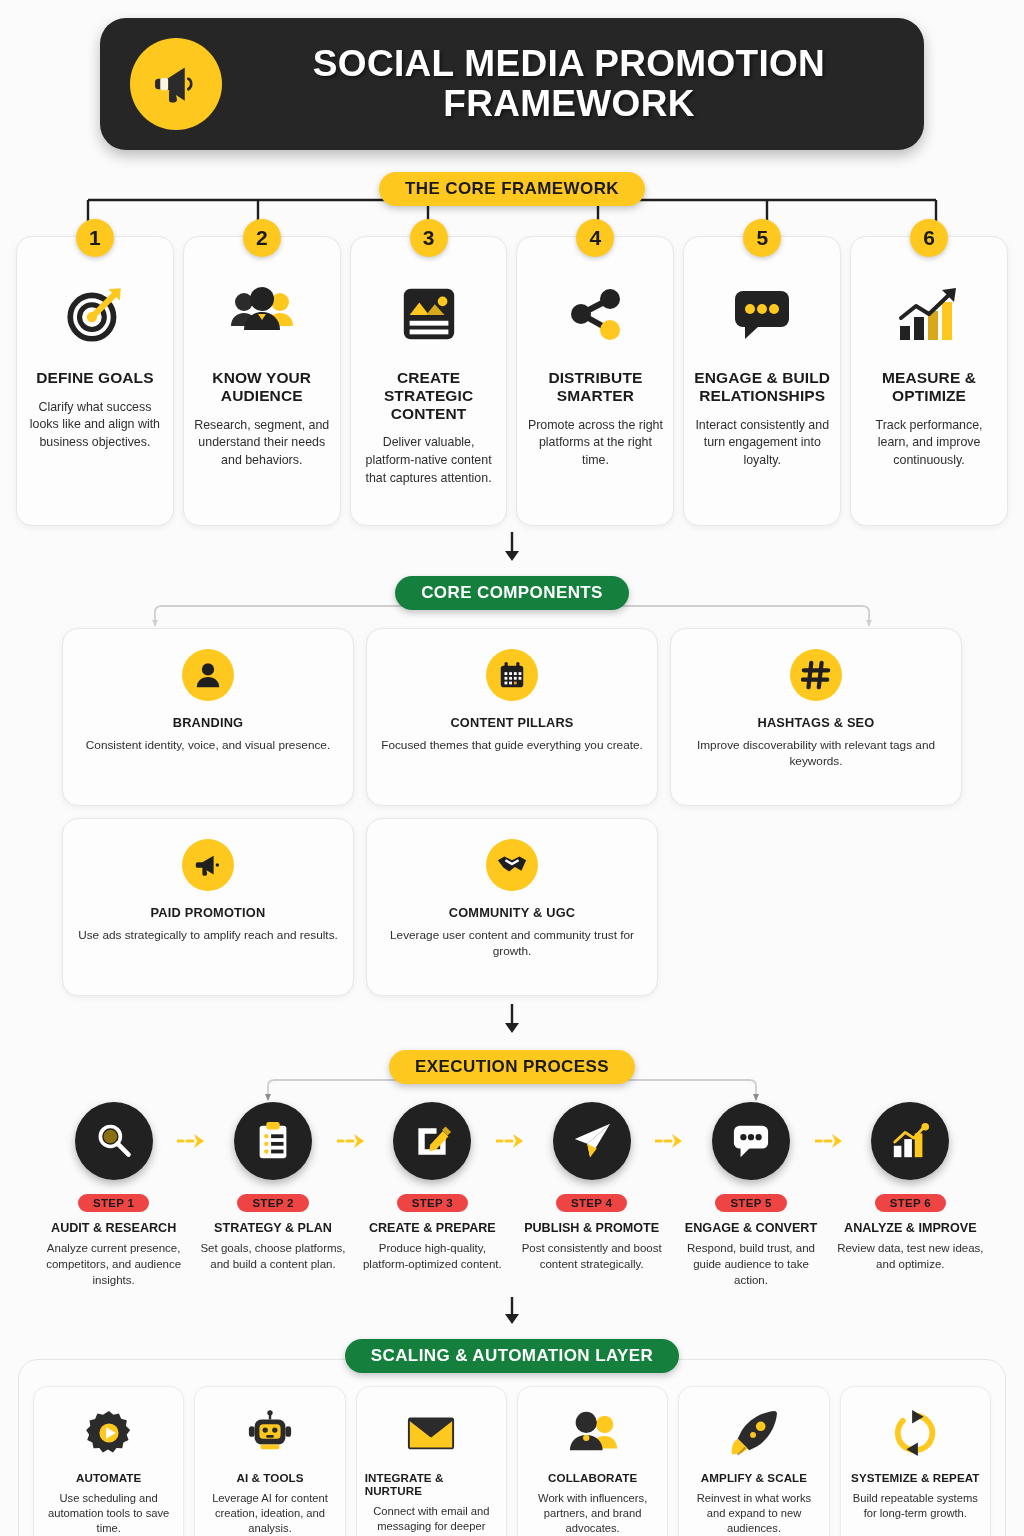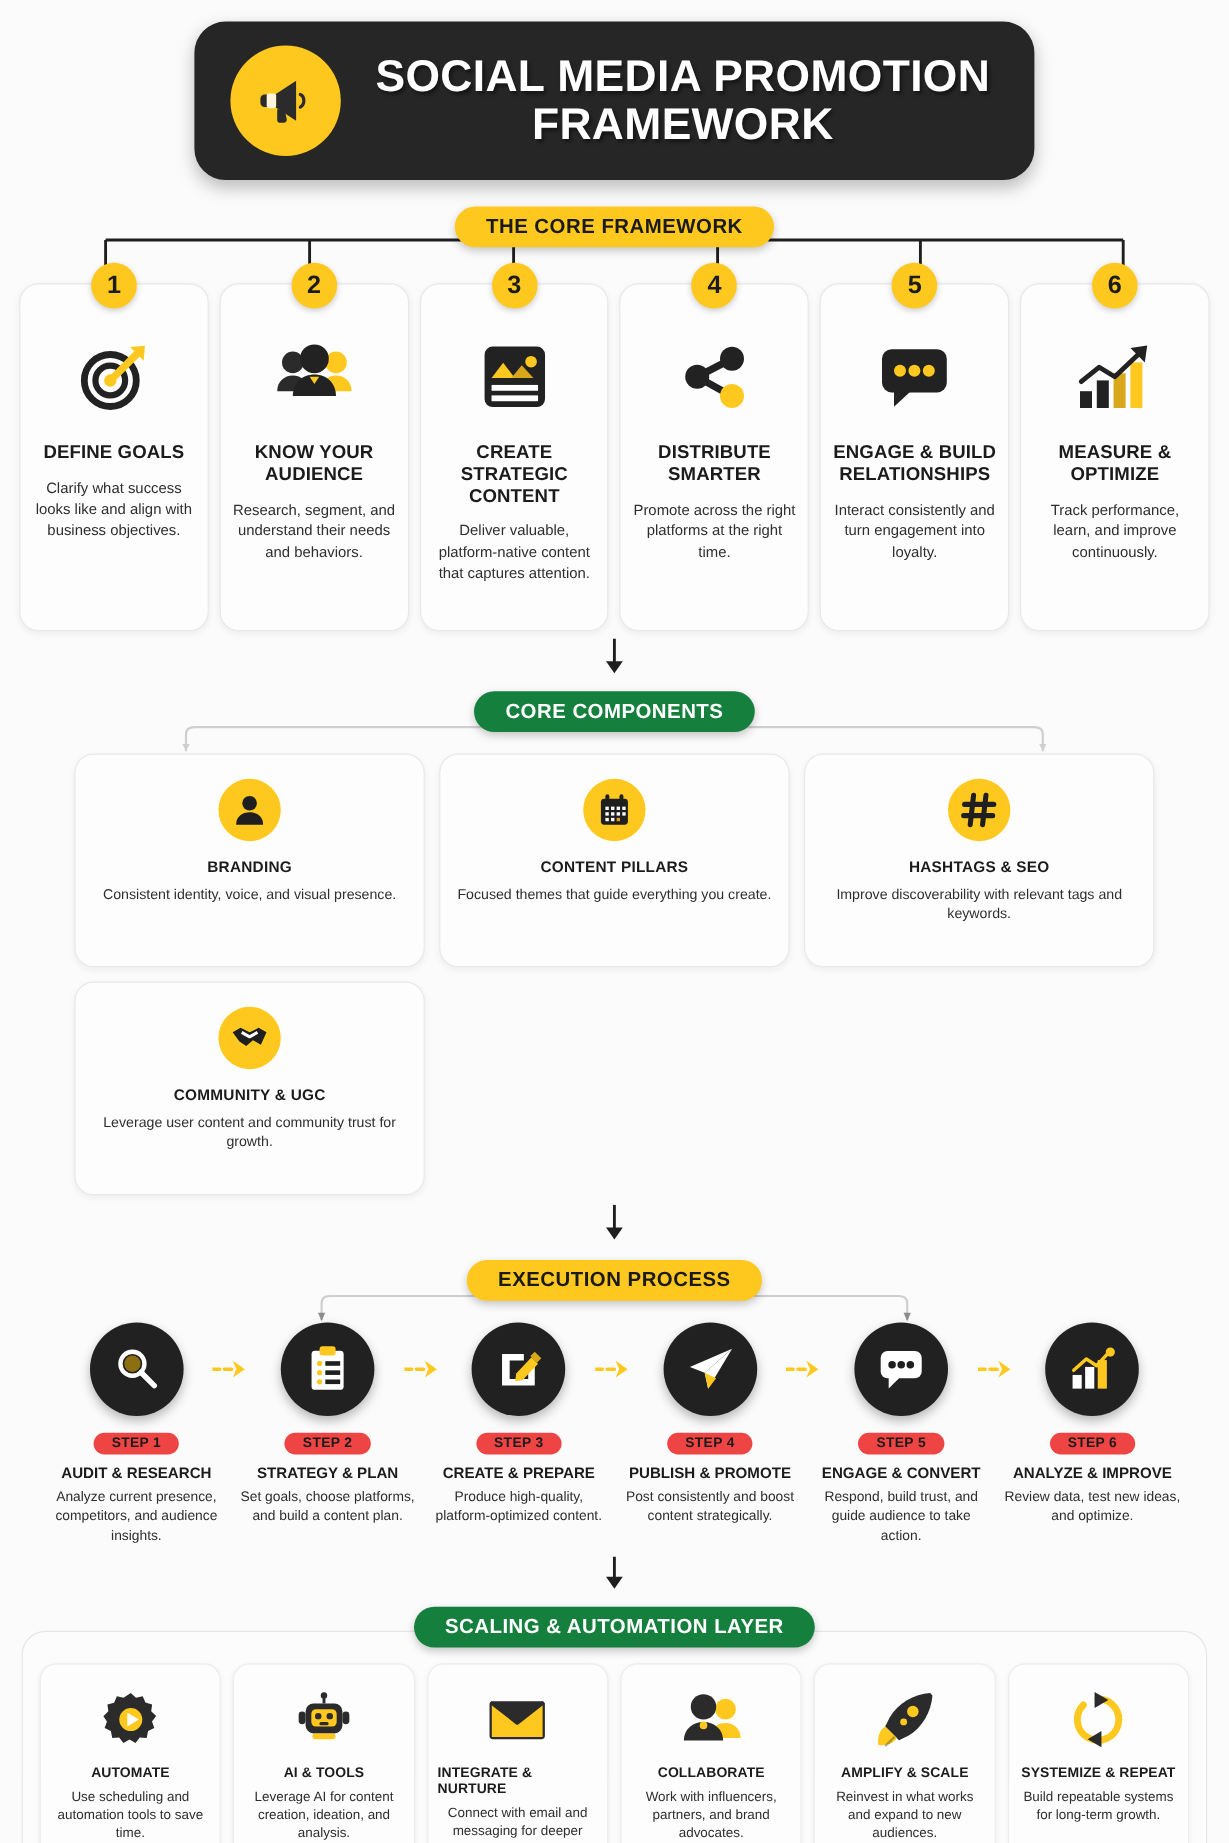--- a/index.html
+++ b/index.html
@@ -8,21 +8,21 @@
     width:1024px; height:1536px;
     font-family:"Liberation Sans", sans-serif;
     background:#fbfbfb;
     position:relative;
     overflow:hidden;
   }
   .page { width:1024px; height:1536px; position:relative; padding:0 10px; }
 
   
   .header {
-    margin:18px auto 0; width:700px; height:132px;
+    margin:18px auto 0; width:824px; height:132px;
     background:#262626; border-radius:26px;
     display:flex; align-items:center; gap:22px;
     padding:0 30px;
     box-shadow:0 6px 14px rgba(0,0,0,.25);
   }
   .header-badge {
     width:92px; height:92px; border-radius:50%;
     background:#FFC81E; flex:0 0 92px;
     display:flex; align-items:center; justify-content:center;
   }
@@ -339,20 +339,31 @@
         <div class="circ-ico">
           <svg width="30" height="30" viewBox="0 0 32 32">
             <path d="M11 3 L8 29 M22 3 L19 29" stroke="#1f1f1f" stroke-width="4.5" stroke-linecap="round"></path>
             <path d="M3 11 H29 M2 21 H28" stroke="#1f1f1f" stroke-width="4.5" stroke-linecap="round"></path>
           </svg>
         </div>
         <div class="ttl">HASHTAGS &amp; SEO</div>
         <div class="dsc">Improve discoverability with relevant tags and keywords.</div>
       </div>
 
+      <div class="ccard">
+        <div class="circ-ico">
+          <svg width="30" height="30" viewBox="0 0 32 32">
+            <path d="M5 13h5l12-7v20l-12-7H5a2 2 0 0 1-2-2v-2a2 2 0 0 1 2-2z" fill="#1f1f1f"></path>
+            <path d="M10 19h4l1 6a2 2 0 0 1-2 2.5h-1a2 2 0 0 1-2-2z" fill="#1f1f1f"></path>
+            <circle cx="26" cy="16" r="1.8" fill="#1f1f1f"></circle>
+          </svg>
+        </div>
+        <div class="ttl">PAID PROMOTION</div>
+        <div class="dsc">Use ads strategically to amplify reach and results.</div>
+      </div>
 
       <div class="ccard">
         <div class="circ-ico">
           <svg width="32" height="28" viewBox="0 0 34 28">
             <path d="M2 9 L9 5 L17 9 L25 5 L32 9 L27 20 L20 16 L14 21 L8 17 L2 9Z" fill="#1f1f1f"></path>
             <path d="M10 9 L17 13 L24 9" stroke="#fff" stroke-width="2.6" fill="none" stroke-linejoin="round"></path>
           </svg>
         </div>
         <div class="ttl">COMMUNITY &amp; UGC</div>
         <div class="dsc">Leverage user content and community trust for growth.</div>

